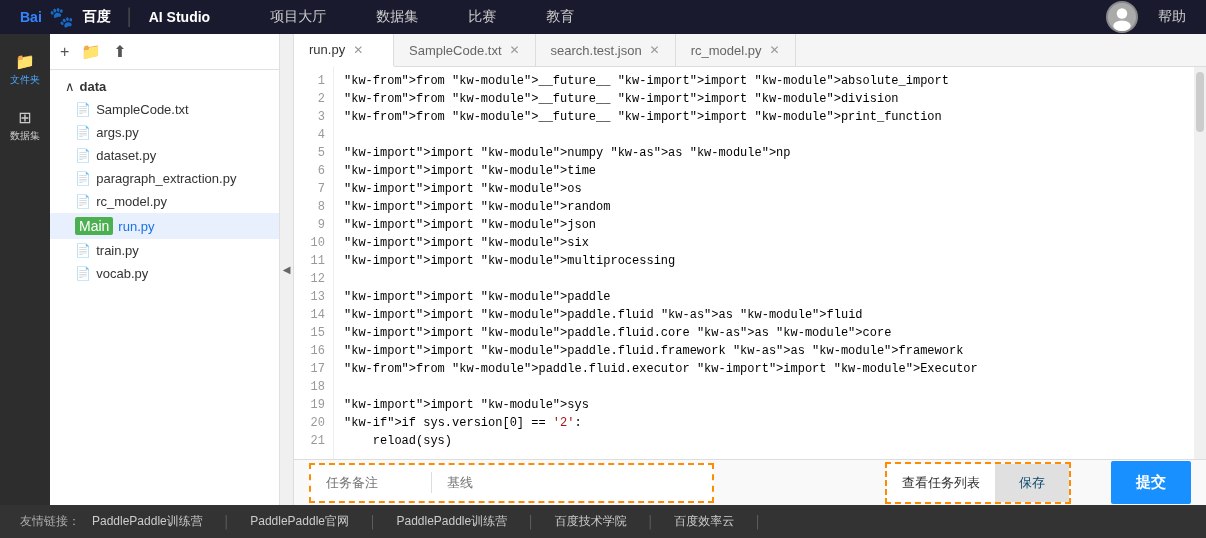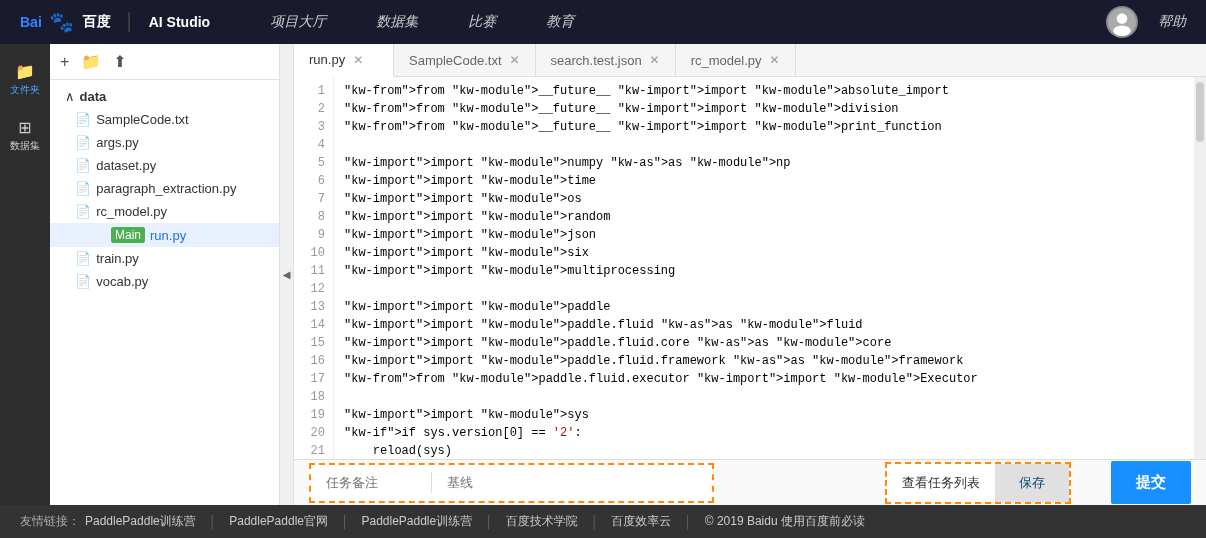--- a/index.html
+++ b/index.html
@@ -1,23 +1,23 @@
 <!DOCTYPE html>
 <html><head>
   <meta charset="utf-8">
   <style>
     * { margin: 0; padding: 0; box-sizing: border-box; }
     body { font-family: 'Microsoft YaHei', Arial, sans-serif; background: #f5f5f5; width: 1206px; height: 538px; overflow: hidden; display: flex; flex-direction: column; }
 
     
-    .header { background: #1a1a2e; display: flex; align-items: center; height: 44px; padding: 0 20px; flex-shrink: 0; }
+    .header { background: #1a1a2e; display: flex; align-items: center; height: 34px; padding: 0 20px; flex-shrink: 0; }
     .header-logo { display: flex; align-items: center; color: white; font-size: 16px; font-weight: bold; gap: 8px; margin-right: 60px; }
-    .header-nav { display: flex; gap: 50px; flex: 1; font-style: italic; }
+    .header-nav { display: flex; gap: 50px; flex: 1; }
     .nav-item { color: #ccc; font-size: 14px; cursor: pointer; padding: 5px 0; }
-    .header-right { display: flex; align-items: center; gap: 20px; font-style: italic; }
+    .header-right { display: flex; align-items: center; gap: 20px; }
     .avatar { width: 32px; height: 32px; border-radius: 50%; background: #888; display: flex; align-items: center; justify-content: center; cursor: pointer; }
     .avatar svg { width: 28px; height: 28px; }
     .help-text { color: #ccc; font-size: 14px; cursor: pointer; }
 
     
     .main-content { display: flex; flex: 1; overflow: hidden; background: white; }
 
     
     .sidebar-icons { width: 50px; background: #2d2d2d; display: flex; flex-direction: column; align-items: center; padding-top: 10px; gap: 5px; flex-shrink: 0; }
     .sidebar-icon-item { display: flex; flex-direction: column; align-items: center; color: #ccc; font-size: 10px; padding: 8px 5px; cursor: pointer; width: 100%; }
@@ -26,21 +26,21 @@
 
     
     .file-tree { width: 230px; background: white; border-right: 1px solid #e0e0e0; display: flex; flex-direction: column; flex-shrink: 0; }
     .file-tree-toolbar { display: flex; align-items: center; padding: 8px 10px; gap: 12px; border-bottom: 1px solid #e0e0e0; }
     .file-tree-toolbar span { font-size: 18px; color: #555; cursor: pointer; }
     .file-tree-content { padding: 5px 0; flex: 1; overflow-y: auto; }
     .folder-item { padding: 4px 15px; font-size: 13px; color: #333; cursor: pointer; display: flex; align-items: center; gap: 5px; }
     .folder-name { font-weight: bold; color: #333; }
     .file-item { padding: 4px 15px 4px 25px; font-size: 13px; color: #333; cursor: pointer; display: flex; align-items: center; gap: 5px; }
     .file-item.active { background: #e8f0fe; color: #1a73e8; }
-    .main-badge { background: #4CAF50; color: white; font-size: 12px; padding: 1px 4px; border-radius: 2px; margin-left: 36px; }
+    .main-badge { background: #4CAF50; color: white; font-size: 14px; padding: 1px 4px; border-radius: 2px; }
 
     
     .editor-area { flex: 1; display: flex; flex-direction: column; overflow: hidden; }
 
     
     .editor-tabs { display: flex; background: #f5f5f5; border-bottom: 1px solid #ddd; flex-shrink: 0; }
     .tab { display: flex; align-items: center; padding: 8px 15px; font-size: 13px; color: #666; cursor: pointer; border-right: 1px solid #ddd; gap: 8px; min-width: 100px; }
     .tab.active { background: white; color: #333; border-bottom: 2px solid white; margin-bottom: -1px; }
     .tab-close { color: #999; font-size: 12px; cursor: pointer; line-height: 1; }
 
@@ -52,21 +52,21 @@
     .code-line { white-space: pre; line-height: 18px; }
     .kw-string { color: #a31515; }
     .scrollbar-right { width: 12px; background: #f0f0f0; display: flex; flex-direction: column; }
     .scroll-thumb { width: 8px; height: 60px; background: #ccc; border-radius: 4px; margin: 2px auto; margin-top: 5px; }
 
     
     .bottom-bar { height: 46px; background: #f9f9f9; border-top: 1px solid #ddd; display: flex; align-items: center; padding: 0 15px; gap: 2px; flex-shrink: 0; position: relative; }
     .submit-btn { background: #1890ff; color: white; border: none; padding: 12px 25px; font-size: 15px; cursor: pointer; font-weight: bold; border-radius: 2px; margin-left: 40px; }
 
     
-    .footer { background: #333; color: #ccc; font-size: 12px; padding: 8px 20px; display: flex; align-items: center; gap: 5px; flex-shrink: 0; }
+    .footer { background: #333; color: #ccc; font-size: 12px; padding: 8px 20px; display: flex; align-items: center; gap: 12px; flex-shrink: 0; }
     .footer-label { color: #aaa; }
     .footer-link { color: #ccc; cursor: pointer; }
     .footer-sep { color: #666; margin: 0 8px; }
     .bottom-inputs-group { display: flex; align-items: center; border: 2px dashed #ff8c00; background: white; height: 40px; }
     .bottom-inputs-group input { border: none; outline: none; padding: 0 15px; font-size: 13px; color: #333; height: 100%; }
     .input-divider { width: 1px; background: #ddd; height: 60%; }
     .buttons-dashed { border: 2px dashed #ff8c00; display: flex; align-items: center; }
   </style>
 </head>
 <body>
@@ -257,14 +257,13 @@
   <span class="footer-link">PaddlePaddle训练营</span>
   <span class="footer-sep">│</span>
   <span class="footer-link">PaddlePaddle官网</span>
   <span class="footer-sep">│</span>
   <span class="footer-link">PaddlePaddle训练营</span>
   <span class="footer-sep">│</span>
   <span class="footer-link">百度技术学院</span>
   <span class="footer-sep">│</span>
   <span class="footer-link">百度效率云</span>
   <span class="footer-sep">│</span>
-  <span class="footer-link">© 2019 Baidu 使用百度前必读</span>
 </div>
 
 </body></html>

